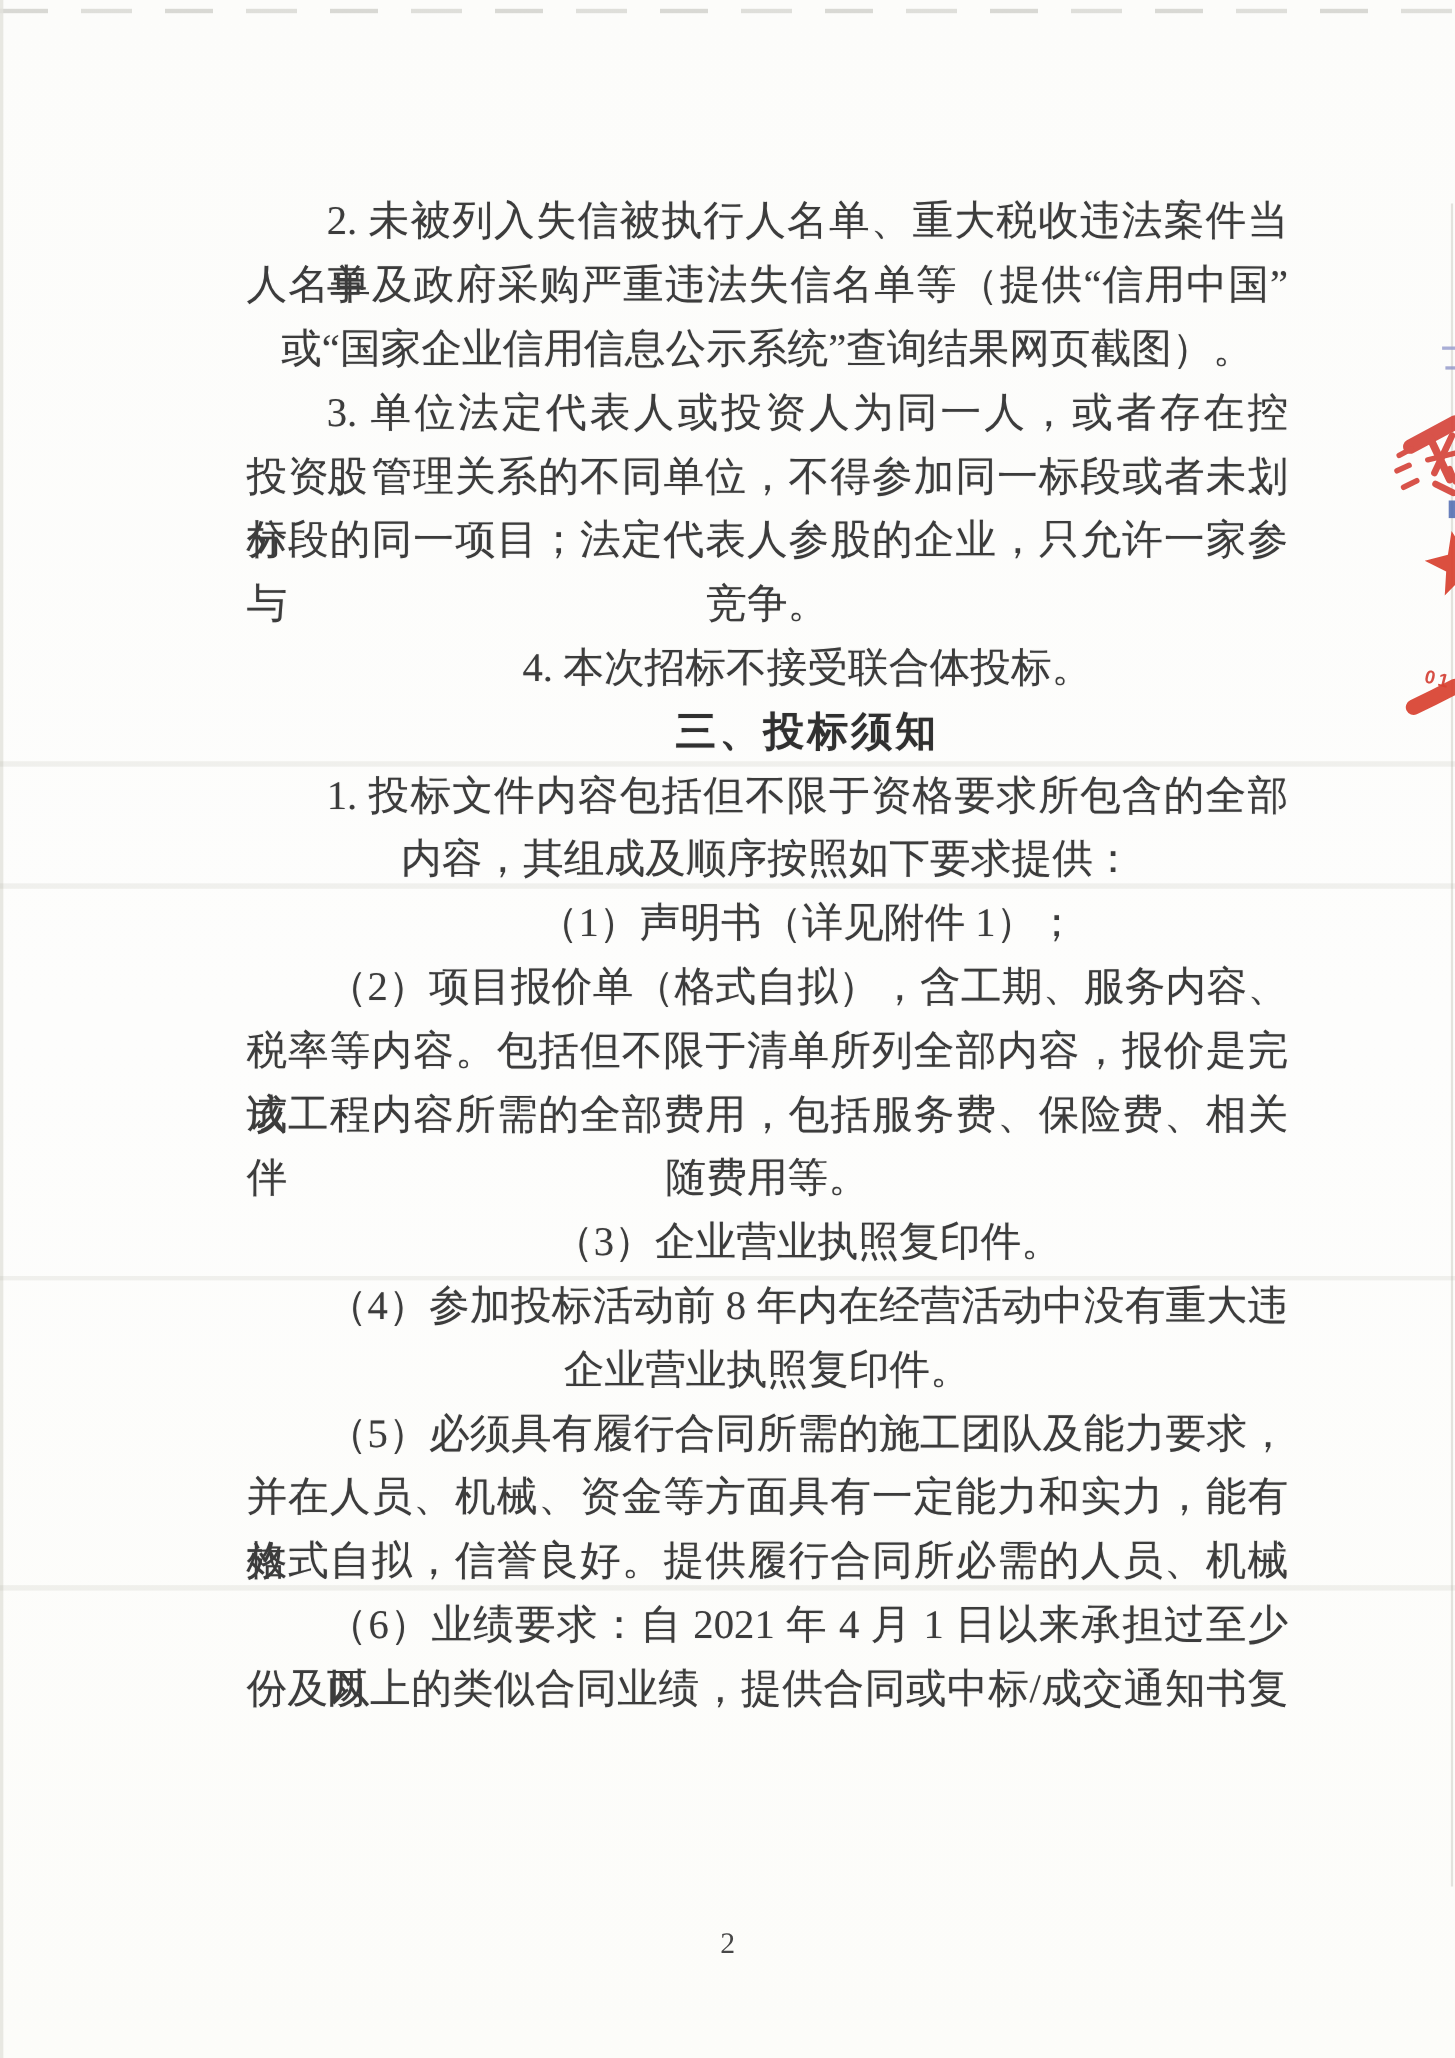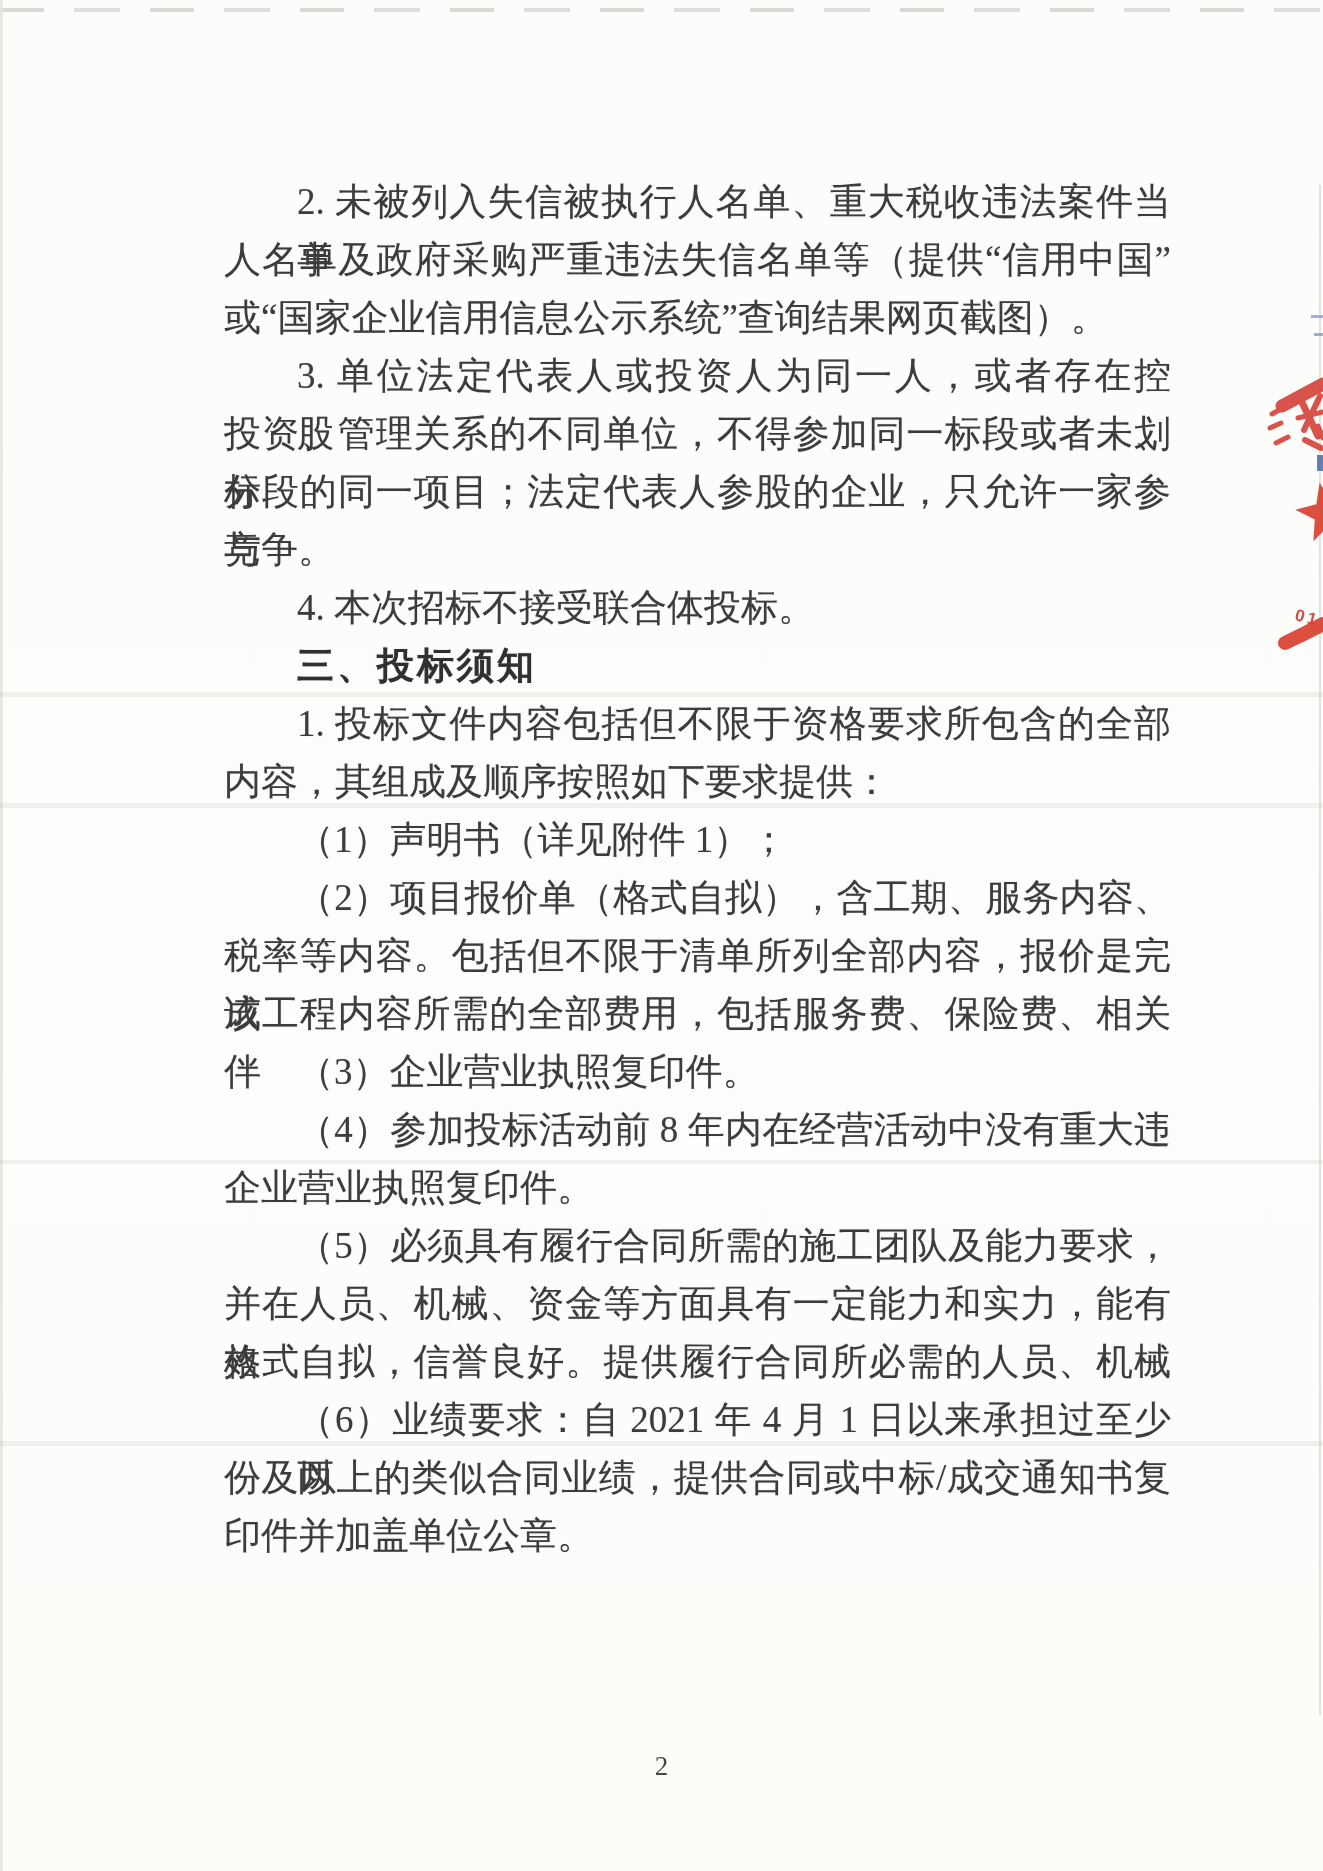--- a/index.html
+++ b/index.html
@@ -20,21 +20,21 @@
   .s3{top:1160px;height:4px;}
   .s4{top:1441px;height:5px;}
   .blue-mark{position:absolute;}
   .b1{left:1311px;top:315px;width:12px;height:3px;background:#9aa0cf;opacity:.85;}
   .b2{left:1314px;top:333px;width:9px;height:3px;background:#8f95c8;opacity:.8;}
   .b3{left:1317px;top:455px;width:6px;height:16px;background:#4d68b0;opacity:.85;}
   
   .content{position:absolute;left:224px;top:173px;width:947px;}
   .line{
     height:58px;line-height:58px;font-size:37px;color:#3c3c3c;
-    white-space:normal;text-align:left;
+    white-space:normal;text-align:center;
     text-shadow:0 0 1px rgba(70,70,70,.35);
   }
   .line.justify{text-align:justify;text-align-last:justify;text-justify:inter-character;}
   .line.indent{padding-left:73px;}
   .line.heading{
     font-family:Liberation Serif, serif;
     font-weight:bold;color:#303030;letter-spacing:3px;
     text-shadow:0 0 1px rgba(48,48,48,.45);
   }
   .pagenum{
@@ -68,29 +68,29 @@
       <div class="line justify">标段的同一项目；法定代表人参股的企业，只允许一家参与</div>
       <div class="line">竞争。</div>
       <div class="line indent">4. 本次招标不接受联合体投标。</div>
       <div class="line indent heading">三、投标须知</div>
       <div class="line indent justify">1. 投标文件内容包括但不限于资格要求所包含的全部</div>
       <div class="line">内容，其组成及顺序按照如下要求提供：</div>
       <div class="line indent">（1）声明书（详见附件 1）；</div>
       <div class="line indent justify">（2）项目报价单（格式自拟），含工期、服务内容、</div>
       <div class="line justify">税率等内容。包括但不限于清单所列全部内容，报价是完成</div>
       <div class="line justify">该工程内容所需的全部费用，包括服务费、保险费、相关伴</div>
+      <div class="line">随费用等。</div>
       <div class="line indent">（3）企业营业执照复印件。</div>
       <div class="line indent justify">（4）参加投标活动前 8 年内在经营活动中没有重大违</div>
       <div class="line">企业营业执照复印件。</div>
       <div class="line indent justify">（5）必须具有履行合同所需的施工团队及能力要求，</div>
       <div class="line justify">并在人员、机械、资金等方面具有一定能力和实力，能有效</div>
       <div class="line justify">格式自拟，信誉良好。提供履行合同所必需的人员、机械</div>
       <div class="line indent justify">（6）业绩要求：自 2021 年 4 月 1 日以来承担过至少两</div>
       <div class="line justify">份及以上的类似合同业绩，提供合同或中标/成交通知书复</div>
-      <div class="line">印件并加盖单位公章。</div>
     </div>
 
   <svg class="seal-svg" width="65" height="300" viewBox="0 0 65 300">
     <g stroke="#d5453b" stroke-linecap="round" fill="none" opacity="0.92">
       <path d="M24 38 L65 16" stroke-width="13"></path>
       <path d="M42 30 L60 68" stroke-width="7"></path>
       <path d="M62 28 L46 62" stroke-width="6"></path>
       <path d="M40 50 L65 44" stroke-width="5"></path>
       <path d="M47 72 L63 80" stroke-width="6"></path>
       <path d="M60 58 L65 70" stroke-width="5"></path>

